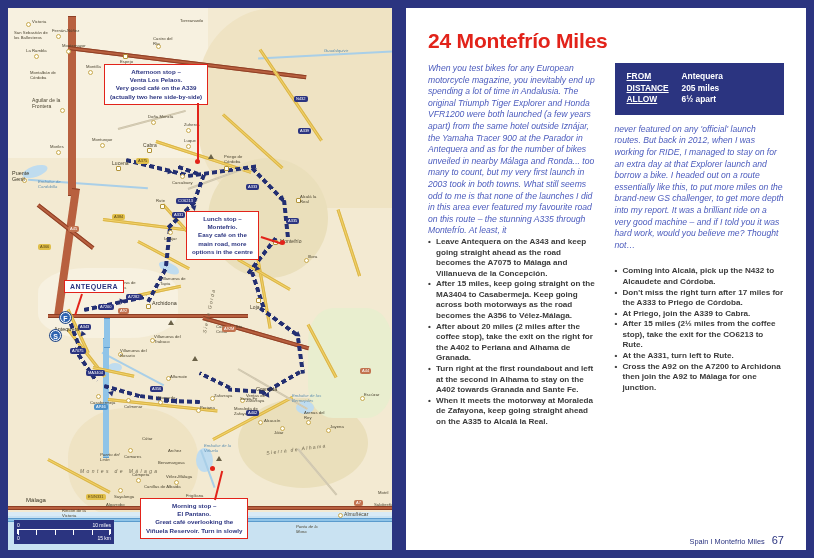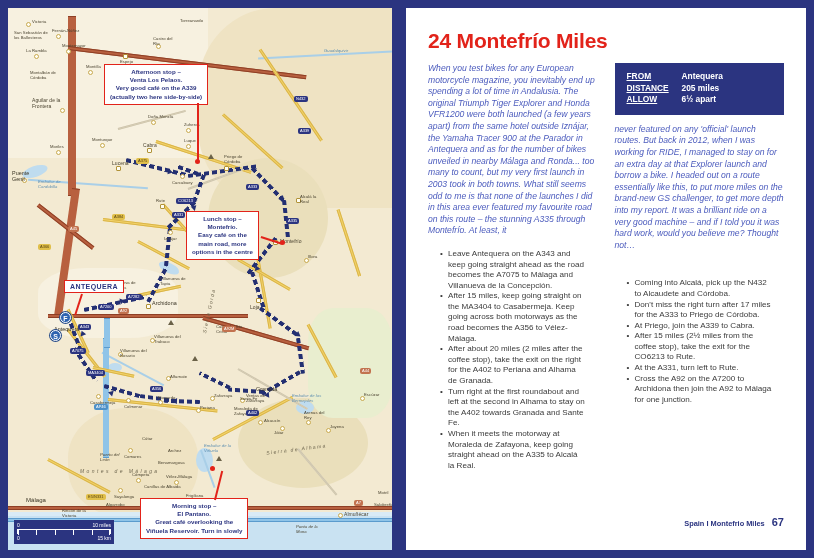--- a/index.html
+++ b/index.html
@@ -270,44 +270,45 @@
   #fact-box table { border-collapse: collapse; }
   #fact-box td { padding: 0; vertical-align: top; }
   #fact-box td.k { width: 55px; text-decoration: underline; }
   #route-heading {
     color: #e2231a;
     font-size: 11.5px;
     font-weight: bold;
     margin: 16px 0 2px 0;
   }
   ul.route-list {
-    margin: 12px; padding: 0;
+    margin: 0; padding: 0;
     list-style: none;
+    font-weight: bold;
   }
   ul.route-list li {
     position: relative;
     font-size: 8.1px;
     line-height: 10.6px;
     color: #3b3b3b;
     padding-left: 8px;
     margin-bottom: 0px;
   }
   ul.route-list li:before {
     content: "\2022";
     position: absolute;
     left: 0; top: 0;
     color: #3b3b3b;
   }
   #right-list-wrap { padding-top: 15px; }
   #footer {
     position: absolute;
-    right: 22px; bottom: 22px;
+    right: 22px; bottom: 4px;
     color: #2b3480;
     font-size: 7.4px;
-    font-weight: bold;
+    font-weight: normal;
     white-space: nowrap;
   }
   #footer .pg {
     font-size: 11px;
     margin-left: 5px;
   }
 </style>
 </head>
 <body>
 

